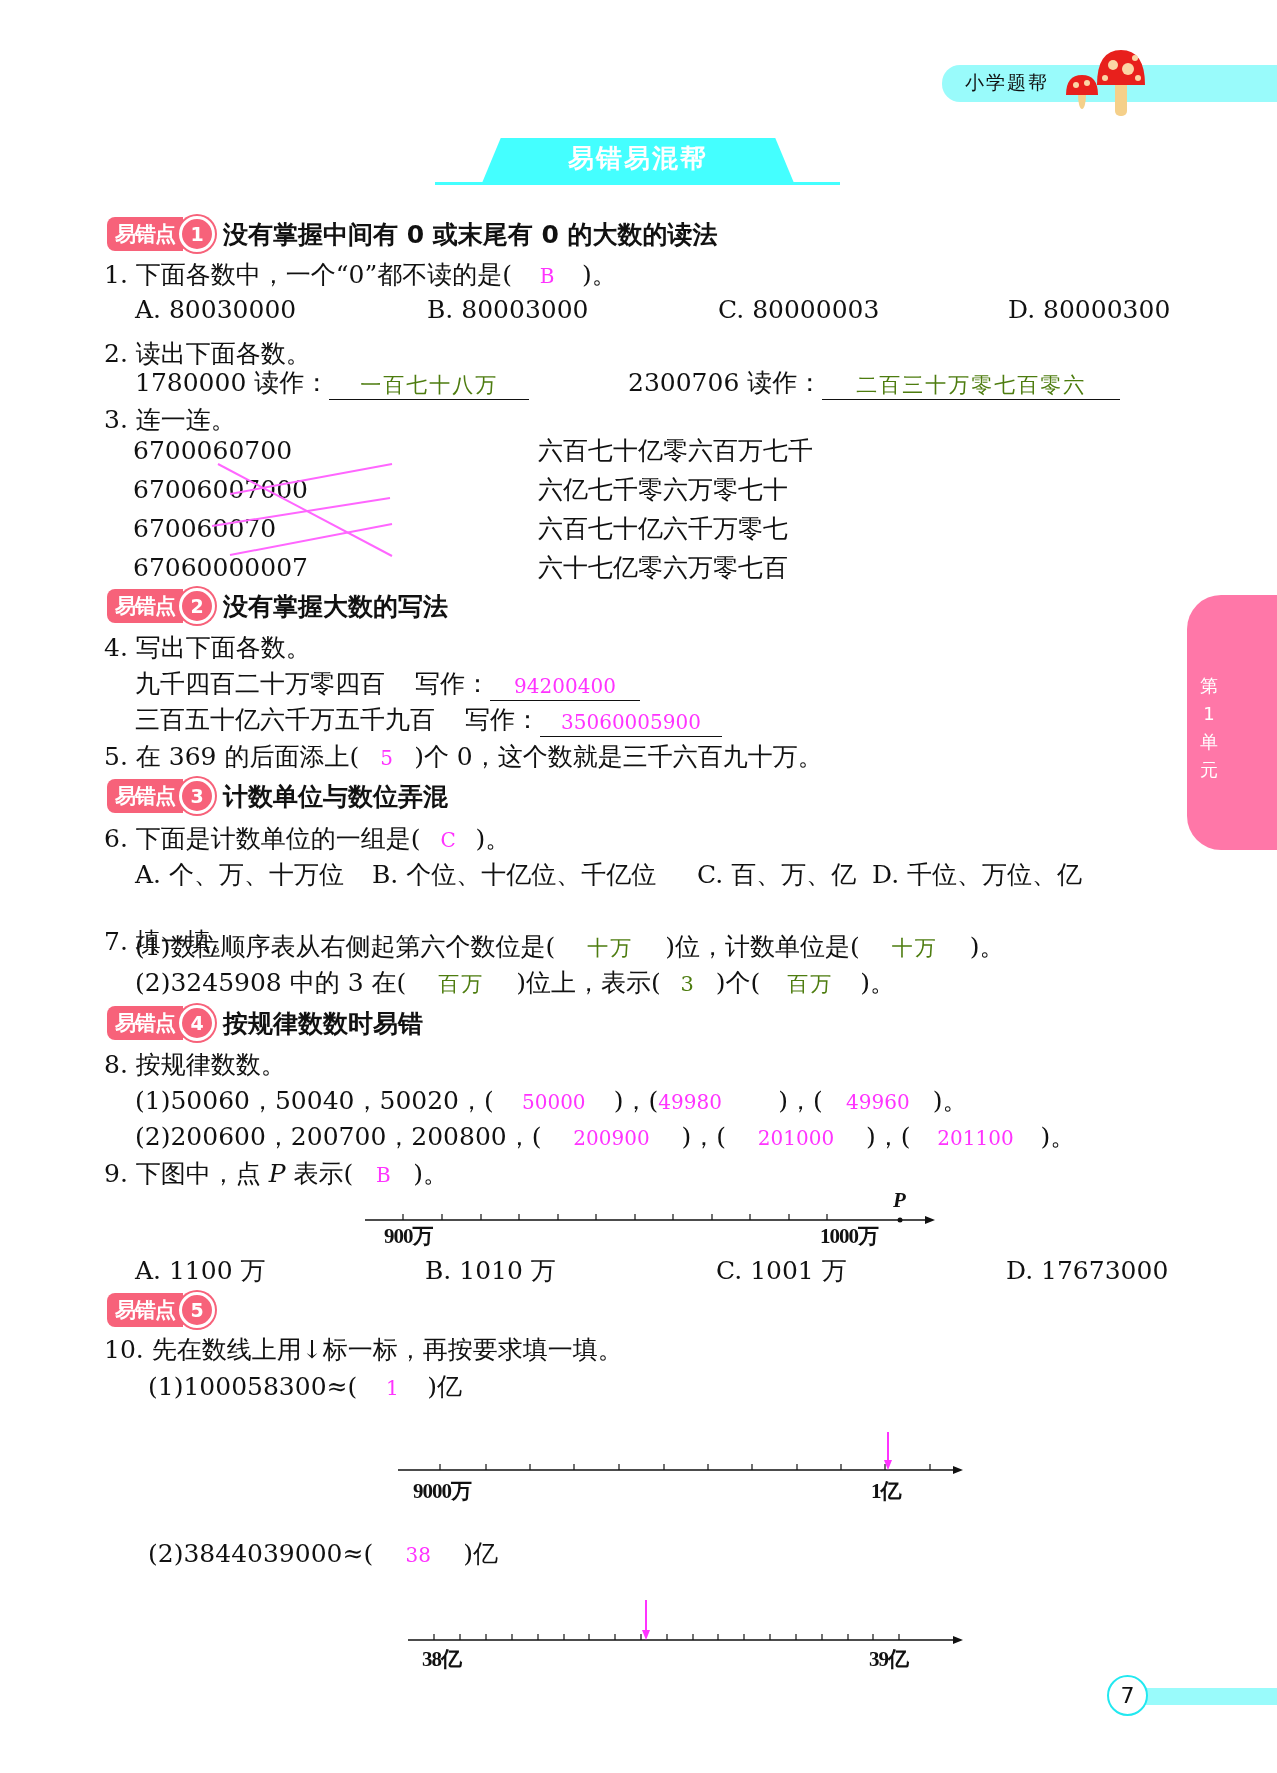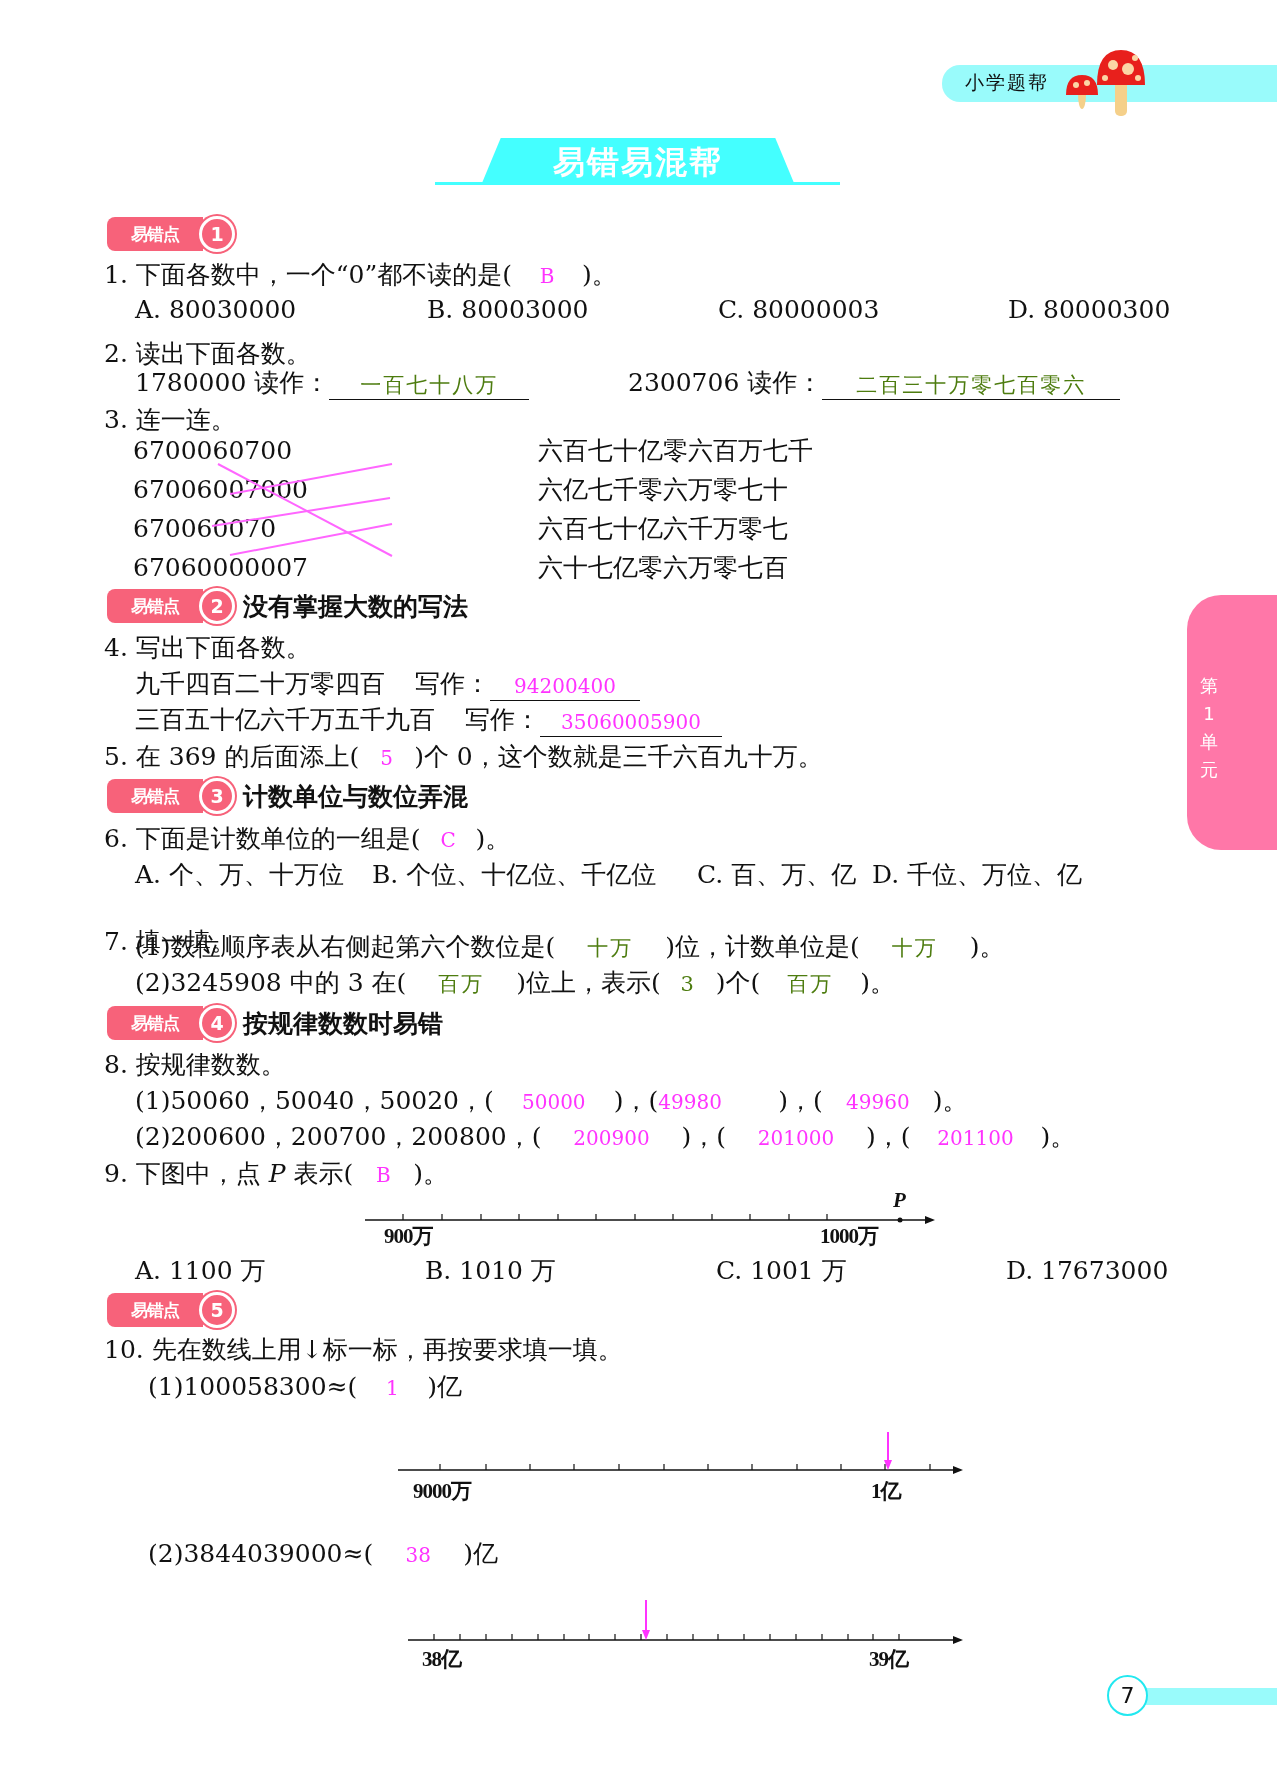--- a/index.html
+++ b/index.html
@@ -10,26 +10,26 @@
   .ans { color:#ff33ff; font-size:20px; }
   .hand { color:#4d7c0f; font-size:21px; letter-spacing:2px; }
   .uline { display:inline-block; border-bottom:1.5px solid #111; text-align:center; height:30px; line-height:30px; vertical-align:bottom; }
 
   
   .brand-bar { position:absolute; left:942px; top:65px; width:335px; height:37px; background:#99fbfb; border-radius:18px 0 0 18px; }
   .brand-text { position:absolute; left:965px; top:70px; font-family:"DejaVu Sans",sans-serif; font-size:19px; letter-spacing:2px; color:#111; }
   .title-tab { position:absolute; left:482px; top:138px; width:312px; height:45px; background:#44ffff;
     clip-path:polygon(6% 0,94% 0,100% 100%,0 100%); border-radius:8px 8px 0 0; }
   .title-line { position:absolute; left:435px; top:182px; width:405px; height:3px; background:#44ffff; }
-  .title-text { position:absolute; left:482px; top:141px; width:312px; text-align:center; font-family:"DejaVu Sans",sans-serif; font-weight:bold; font-size:32px; color:#fff; letter-spacing:2px; }
+  .title-text { position:absolute; left:482px; top:141px; width:312px; text-align:center; font-family:"DejaVu Sans",sans-serif; font-weight:bold; font-size:26px; color:#fff; letter-spacing:2px; }
 
   
   .badge { position:absolute; display:flex; align-items:center; height:36px; }
-  .badge-pill { background:#f7627a; color:#fff; font-family:"DejaVu Sans",sans-serif; font-weight:bold; font-size:17px;
-    padding:0 24px; height:34px; line-height:34px; border-radius:8px 0 0 8px; letter-spacing:-1px; }
+  .badge-pill { background:#f7627a; color:#fff; font-family:"DejaVu Sans",sans-serif; font-weight:bold; font-size:21px;
+    padding:0 8px; height:34px; line-height:34px; border-radius:8px 0 0 8px; letter-spacing:-1px; }
   .badge-num { width:36px; height:36px; border-radius:50%; background:#f7627a; border:3px solid #fff; box-shadow:0 0 0 2px #f7627a;
     color:#fff; font-family:"DejaVu Sans",sans-serif; font-size:19px; font-weight:bold; text-align:center; line-height:30px; margin-left:-4px; }
   .badge-title { font-family:"DejaVu Sans",sans-serif; font-weight:bold; font-size:25px; margin-left:8px; white-space:nowrap; }
 
   
   .side-tab { position:absolute; left:1187px; top:595px; width:90px; height:255px; background:#ff77a8; border-radius:34px 0 0 34px; }
   .side-text { position:absolute; left:1196px; top:672px; width:26px; color:#fff; font-family:"DejaVu Sans",sans-serif; font-size:18px; line-height:28px; text-align:center; }
 
   
   .page-bar { position:absolute; left:1128px; top:1688px; width:149px; height:17px; background:#99fbfb; }
@@ -61,20 +61,21 @@
 <div class="title-tab"></div>
 <div class="title-line"></div>
 <div class="title-text">易错易混帮</div>
 
 <div class="side-tab"></div>
 <div class="side-text">第1单元</div>
 
 <div class="badge" style="left:107px;top:216px;">
   <span class="badge-pill">易错点</span>
   <span class="badge-num">1</span>
+  <span class="badge-title">没有掌握中间有 0 或末尾有 0 的大数的读法</span>
 </div>
 
 <div class="abs txt" style="left:104px;top:258px;">
   <span>1. 下面各数中，一个“0”都不读的是(</span><span style="display:inline-block;width:70px;text-align:center;" class="ans">B</span><span>)。</span>
 </div>
 <div class="abs txt" style="left:135px;top:293px;">A. 80030000</div>
 <div class="abs txt" style="left:427px;top:293px;">B. 80003000</div>
 <div class="abs txt" style="left:718px;top:293px;">C. 80000003</div>
 <div class="abs txt" style="left:1008px;top:293px;">D. 80000300</div>
 

